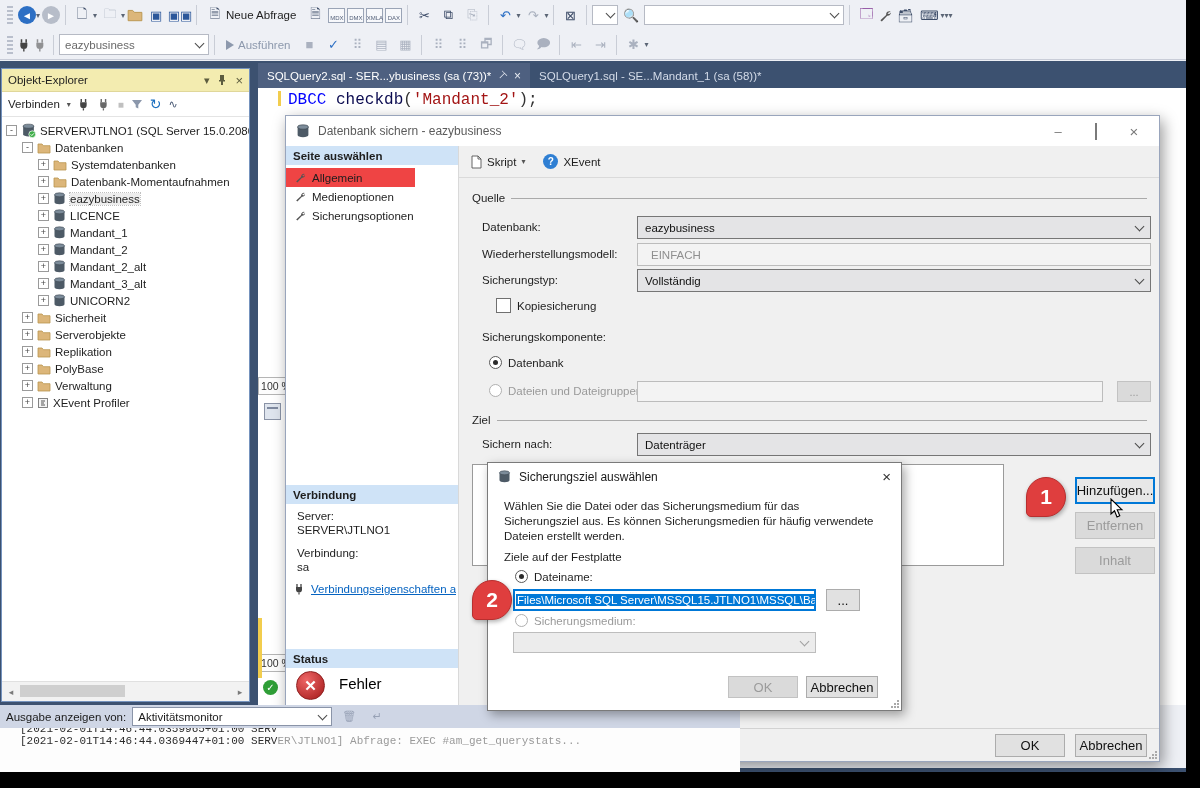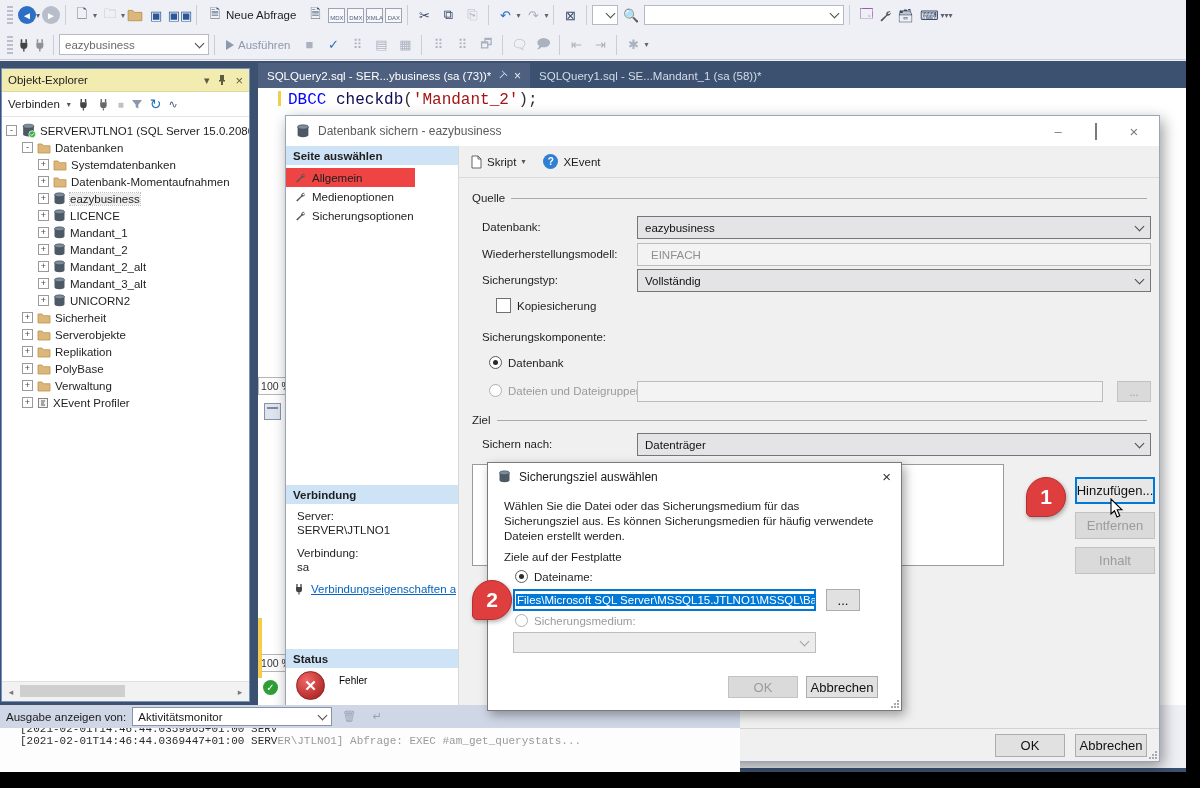--- a/index.html
+++ b/index.html
@@ -501,21 +501,21 @@
           <div class="conn-label abs" style="top:415px">sa</div>
           <div class="abs" style="top:437px;left:8px;display:flex;gap:5px;align-items:center;overflow:hidden;width:162px">
             <svg class="ic" width="12" height="12">
                 <use href="#i-plug"></use>
               </svg>
             <a class="conn-link">Verbindungseigenschaften an</a>
           </div>
           <div class="sect-h abs" style="left:0;right:0;top:503px">Status</div>
           <div class="abs" style="top:525px;left:10px;display:flex;gap:14px;align-items:flex-start">
             <span class="erricon">✕</span>
-            <span style="font-size:10px;margin-top:4px">Fehler</span>
+            <span style="font-size:15px;margin-top:4px">Fehler</span>
           </div>
         </div>
         <div class="bd-main">
           <div class="bd-toolbar">
             <svg class="ic" width="12" height="14">
                 <use href="#i-script"></use>
               </svg>
             <span>Skript</span>
             <span style="font-size:8px;color:#555">▾</span>
             <span style="width:8px"></span>

